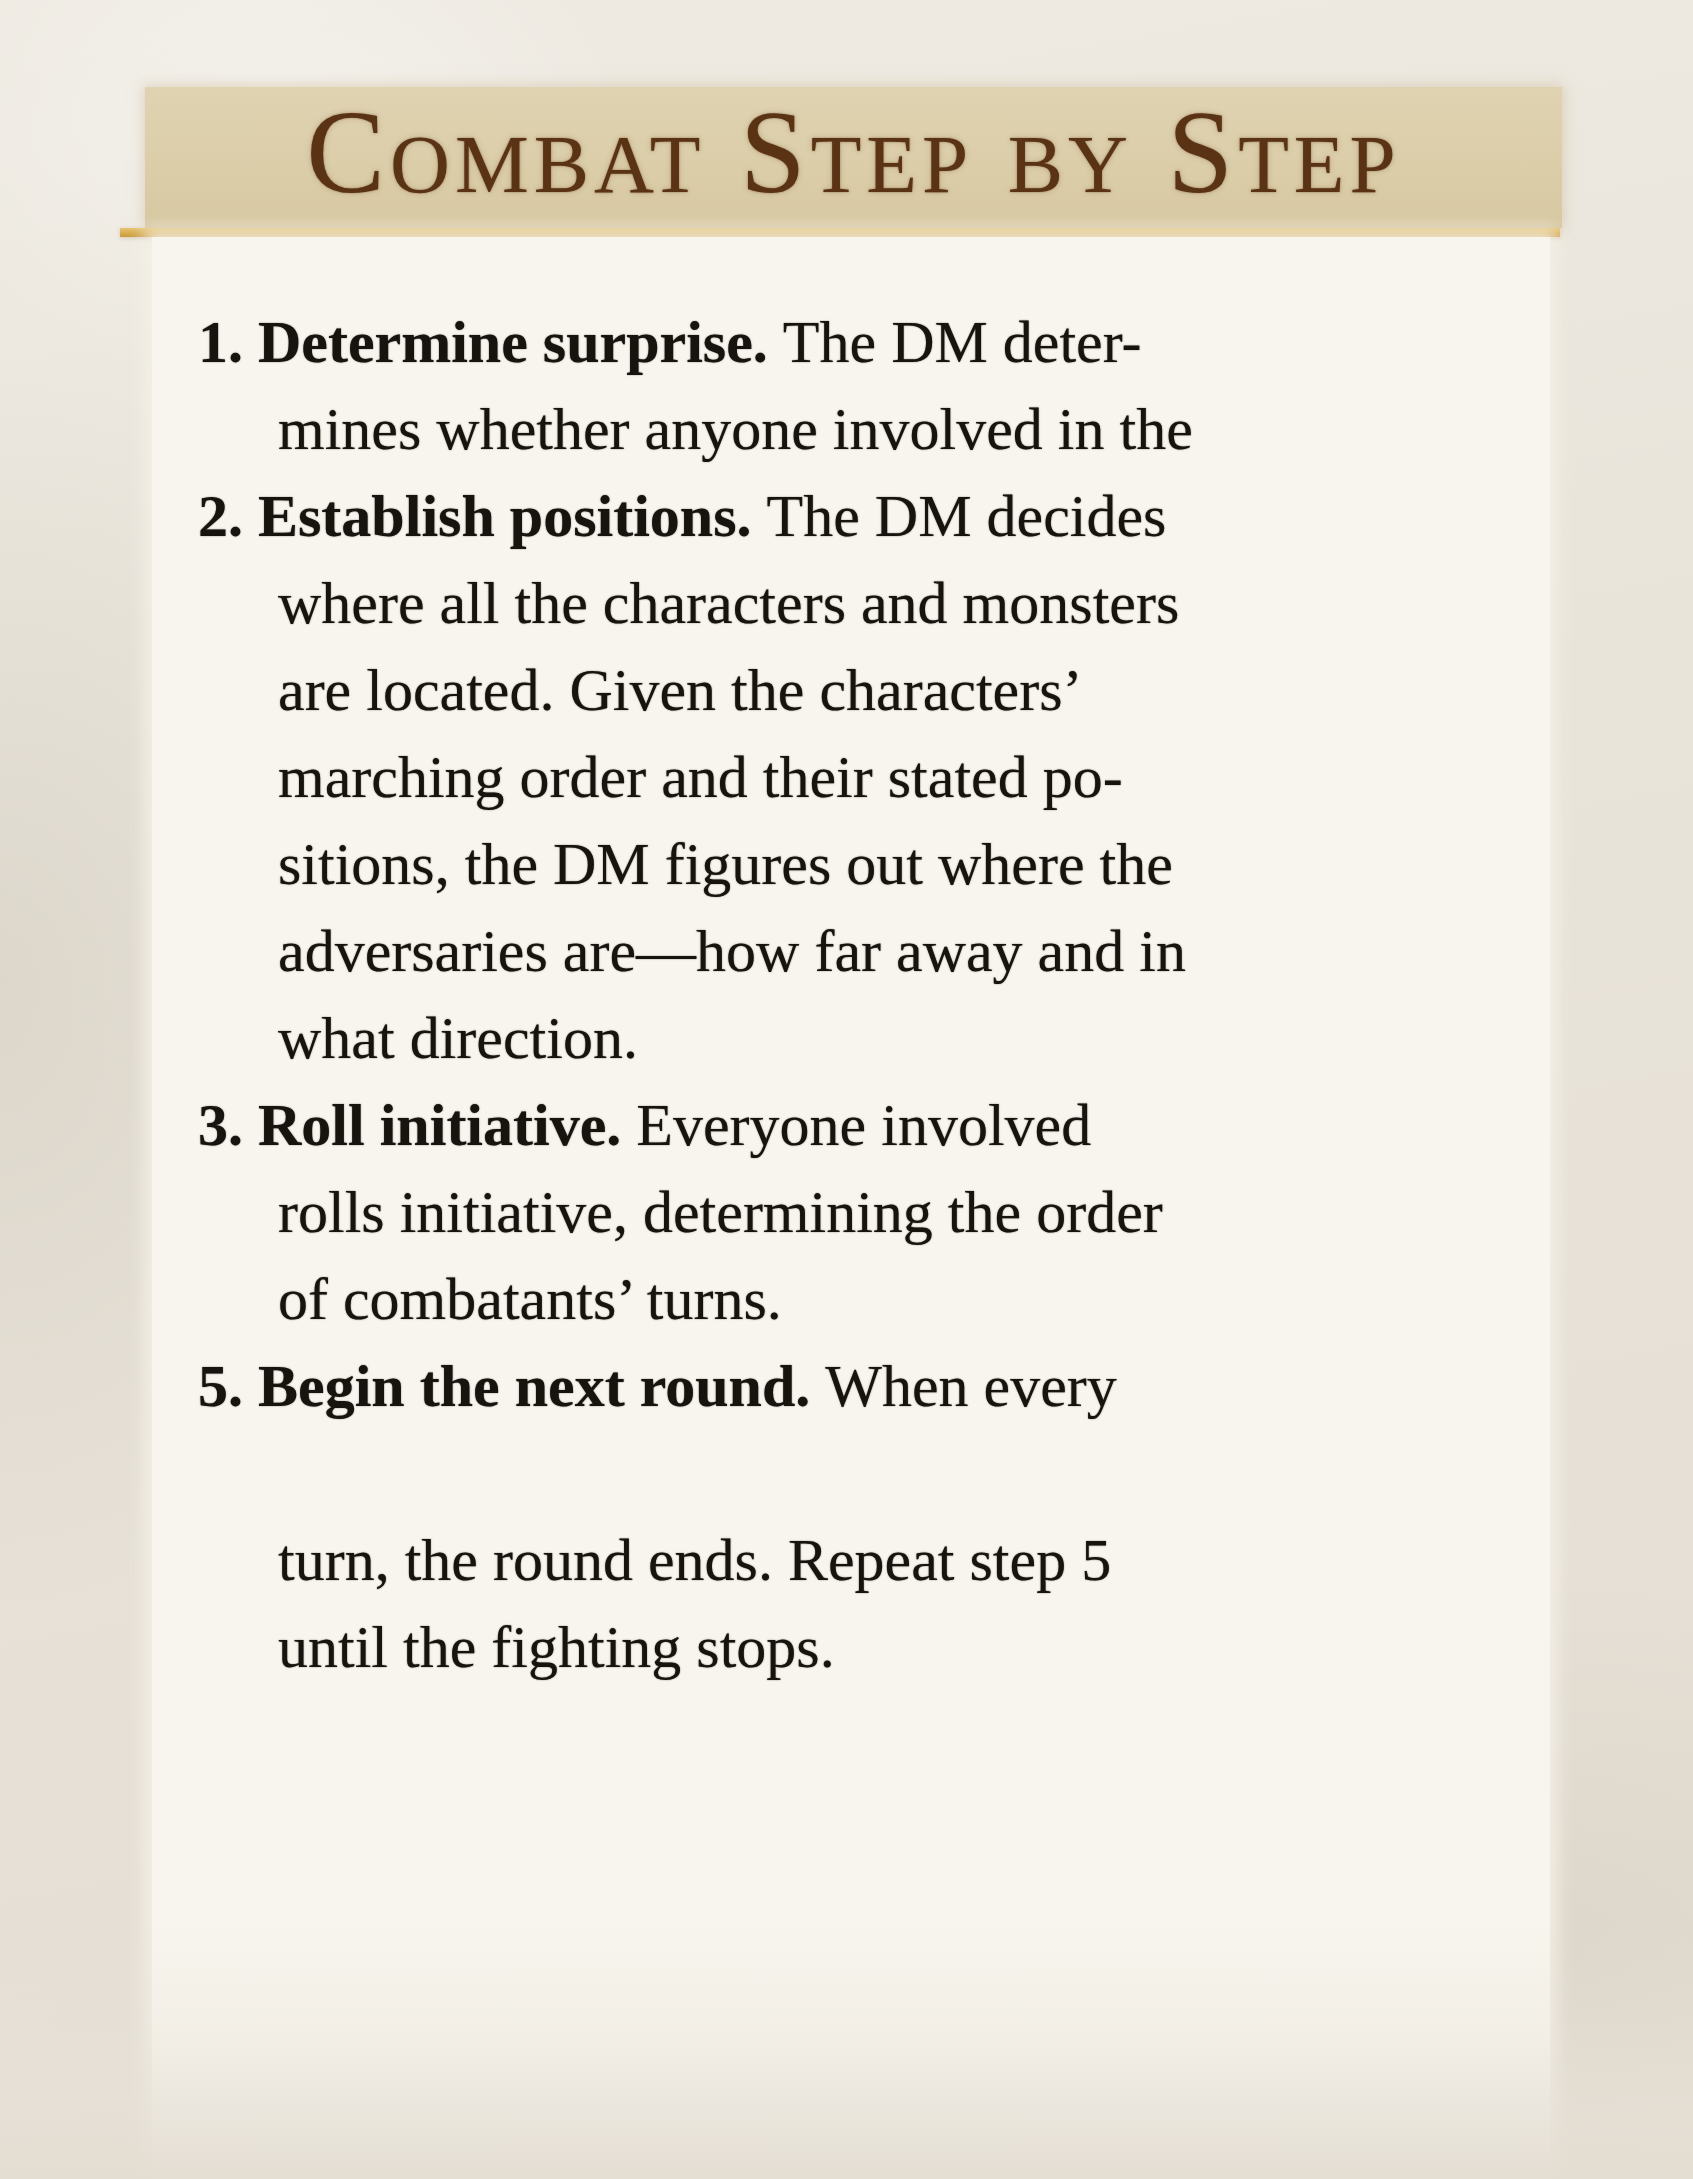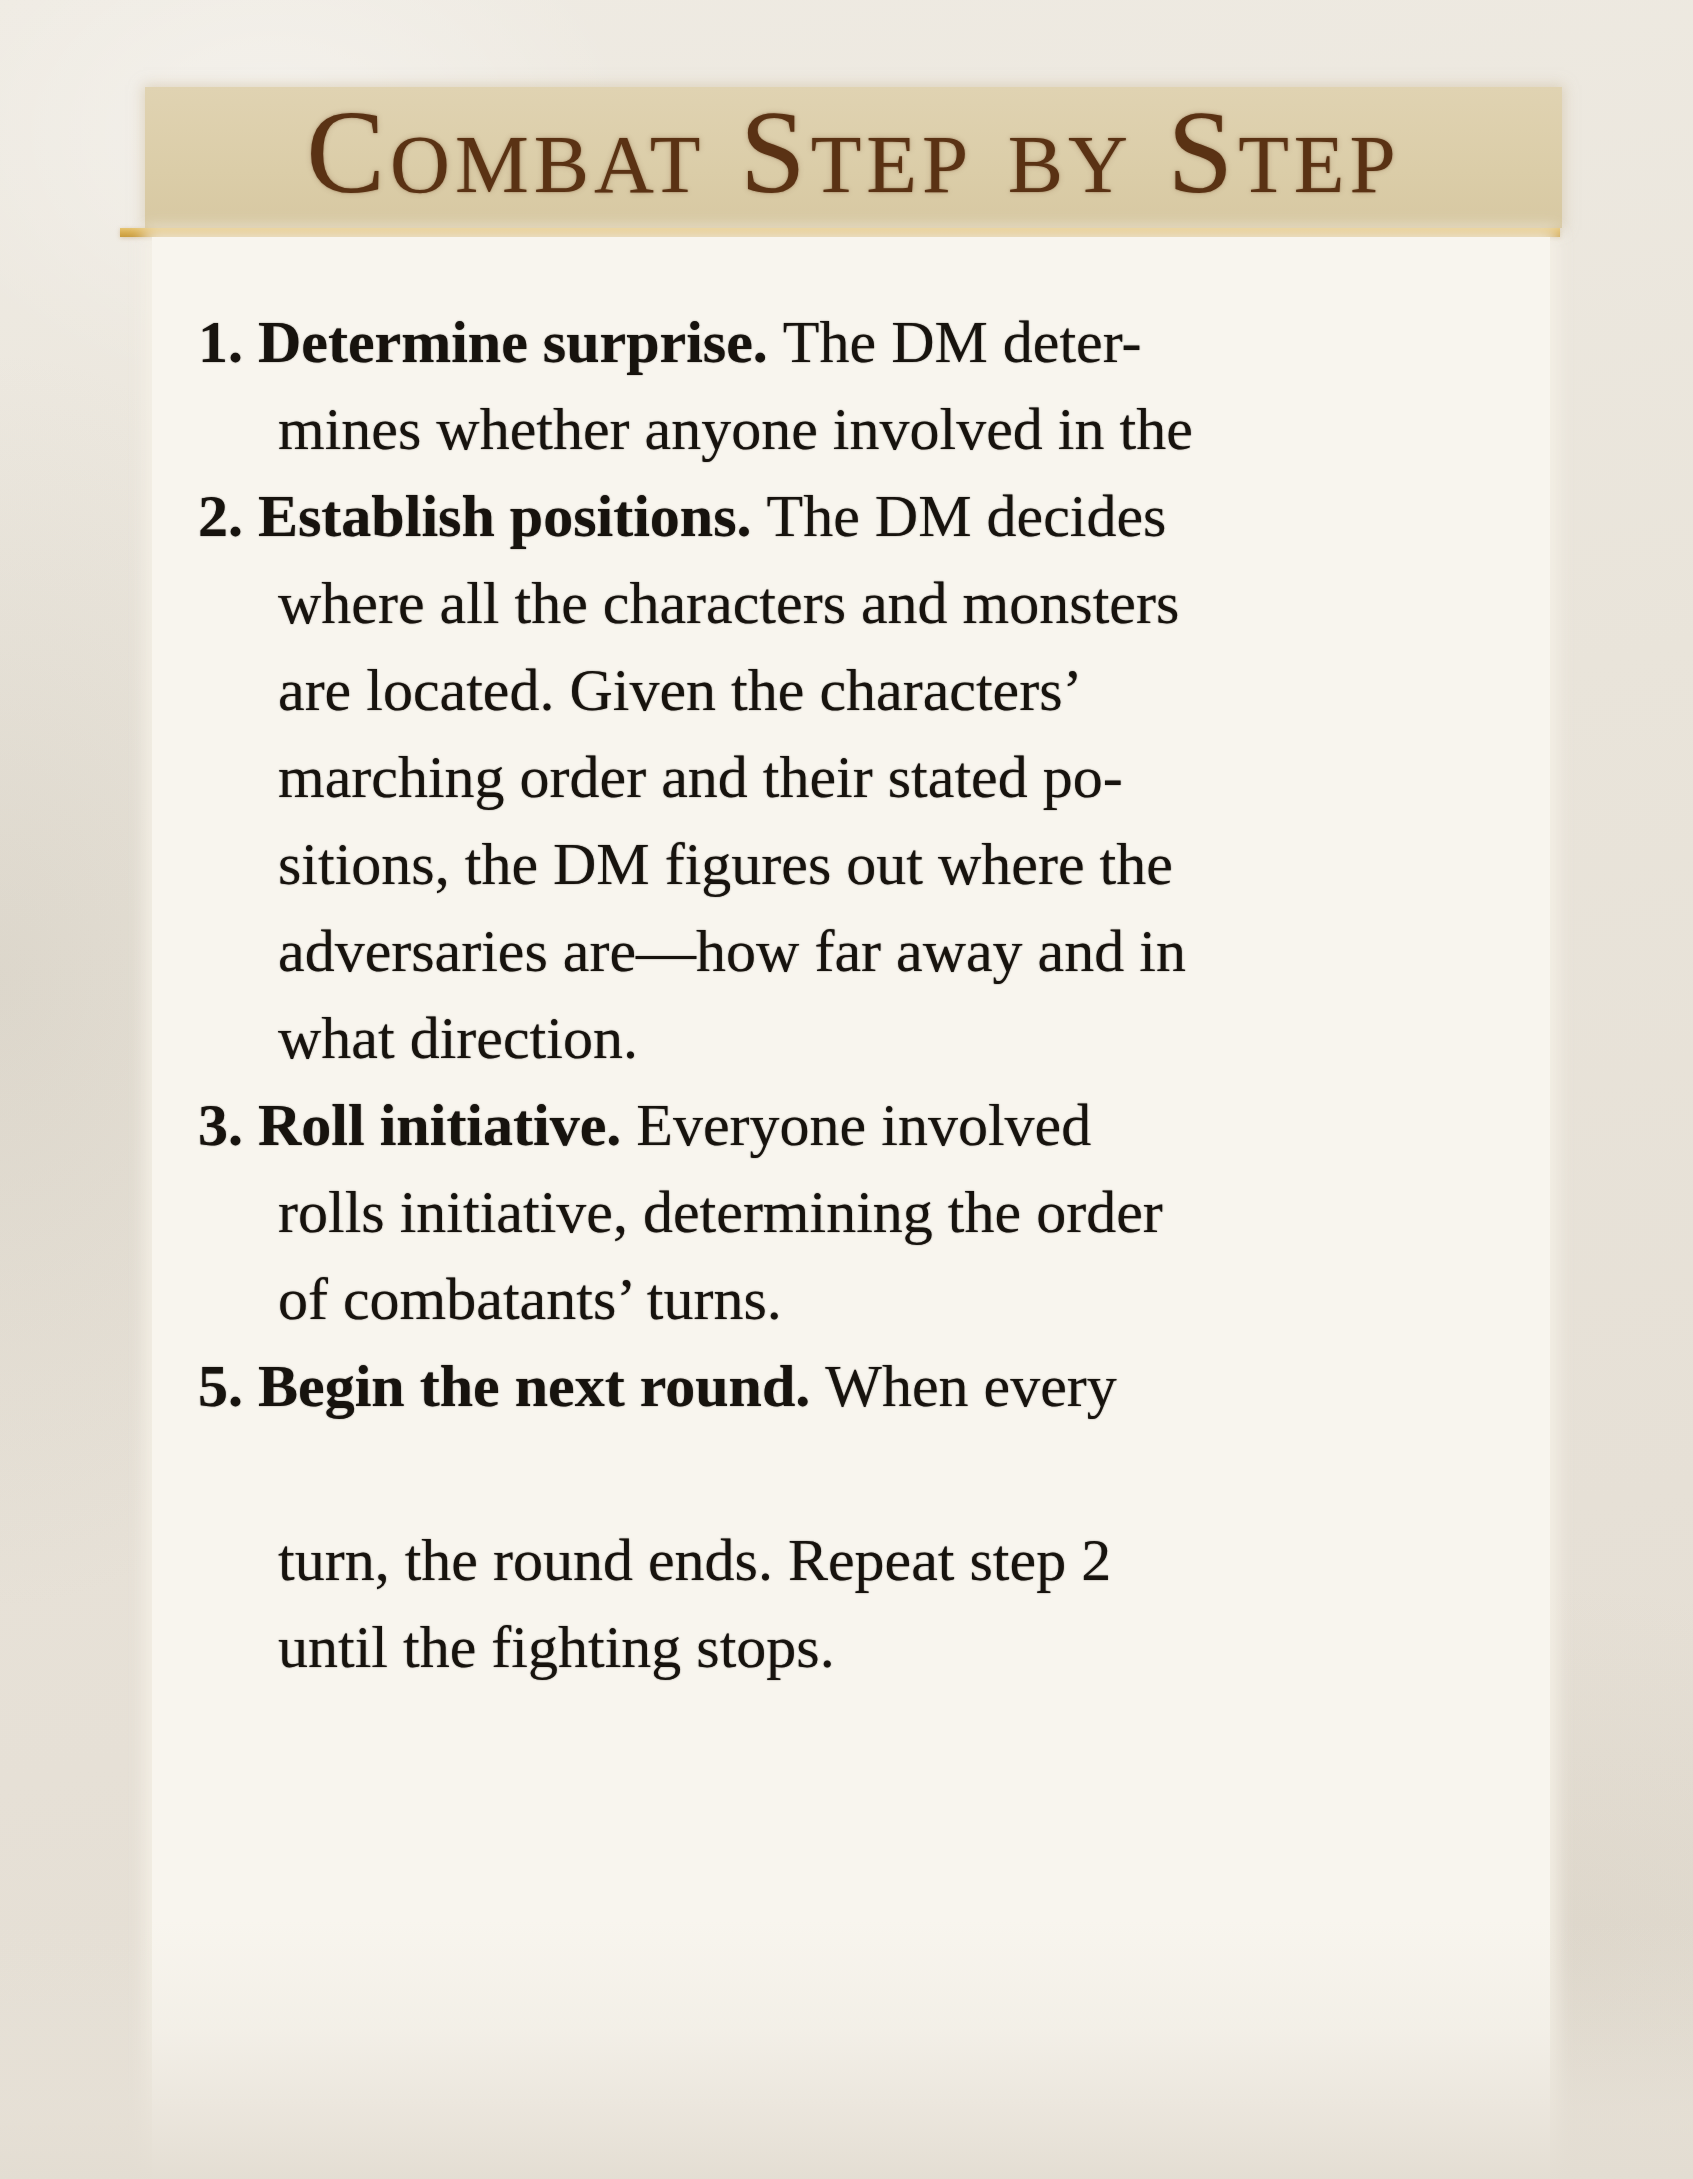--- a/index.html
+++ b/index.html
@@ -107,17 +107,17 @@
   <div class="page-title">Combat Step by Step</div>
 </div>
 
 <div class="gold-rule"></div>
 
 <div class="content-panel">
   <ol class="steps">
       <li class="step"><span class="num">1. </span><span class="lead">Determine surprise. </span><span>The DM deter-</span><br><span>mines whether anyone involved in the</span><br></li>
       <li class="step"><span class="num">2. </span><span class="lead">Establish positions. </span><span>The DM decides</span><br><span>where all the characters and monsters</span><br><span>are located. Given the characters’</span><br><span>marching order and their stated po-</span><br><span>sitions, the DM figures out where the</span><br><span>adversaries are—how far away and in</span><br><span>what direction.</span></li>
       <li class="step"><span class="num">3. </span><span class="lead">Roll initiative. </span><span>Everyone involved</span><br><span>rolls initiative, determining the order</span><br><span>of combatants’ turns.</span></li>
-      <li class="step"><span class="num">5. </span><span class="lead">Begin the next round. </span><span>When every</span><br><br><span>turn, the round ends. Repeat step 2</span><br><span>until the fighting stops.</span></li>
+      <li class="step"><span class="num">5. </span><span class="lead">Begin the next round. </span><span>When every</span><br><br><span>turn, the round ends. Repeat step 5</span><br><span>until the fighting stops.</span></li>
     </ol>
 </div>
 
 <div class="bottom-fade"></div>
 
 </body></html>

